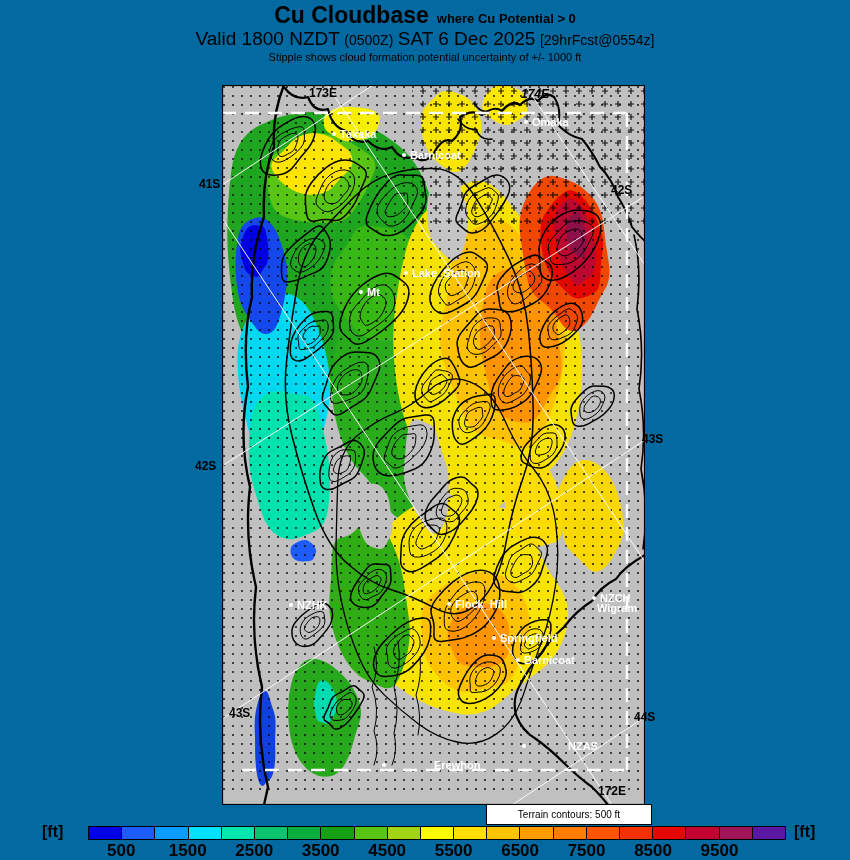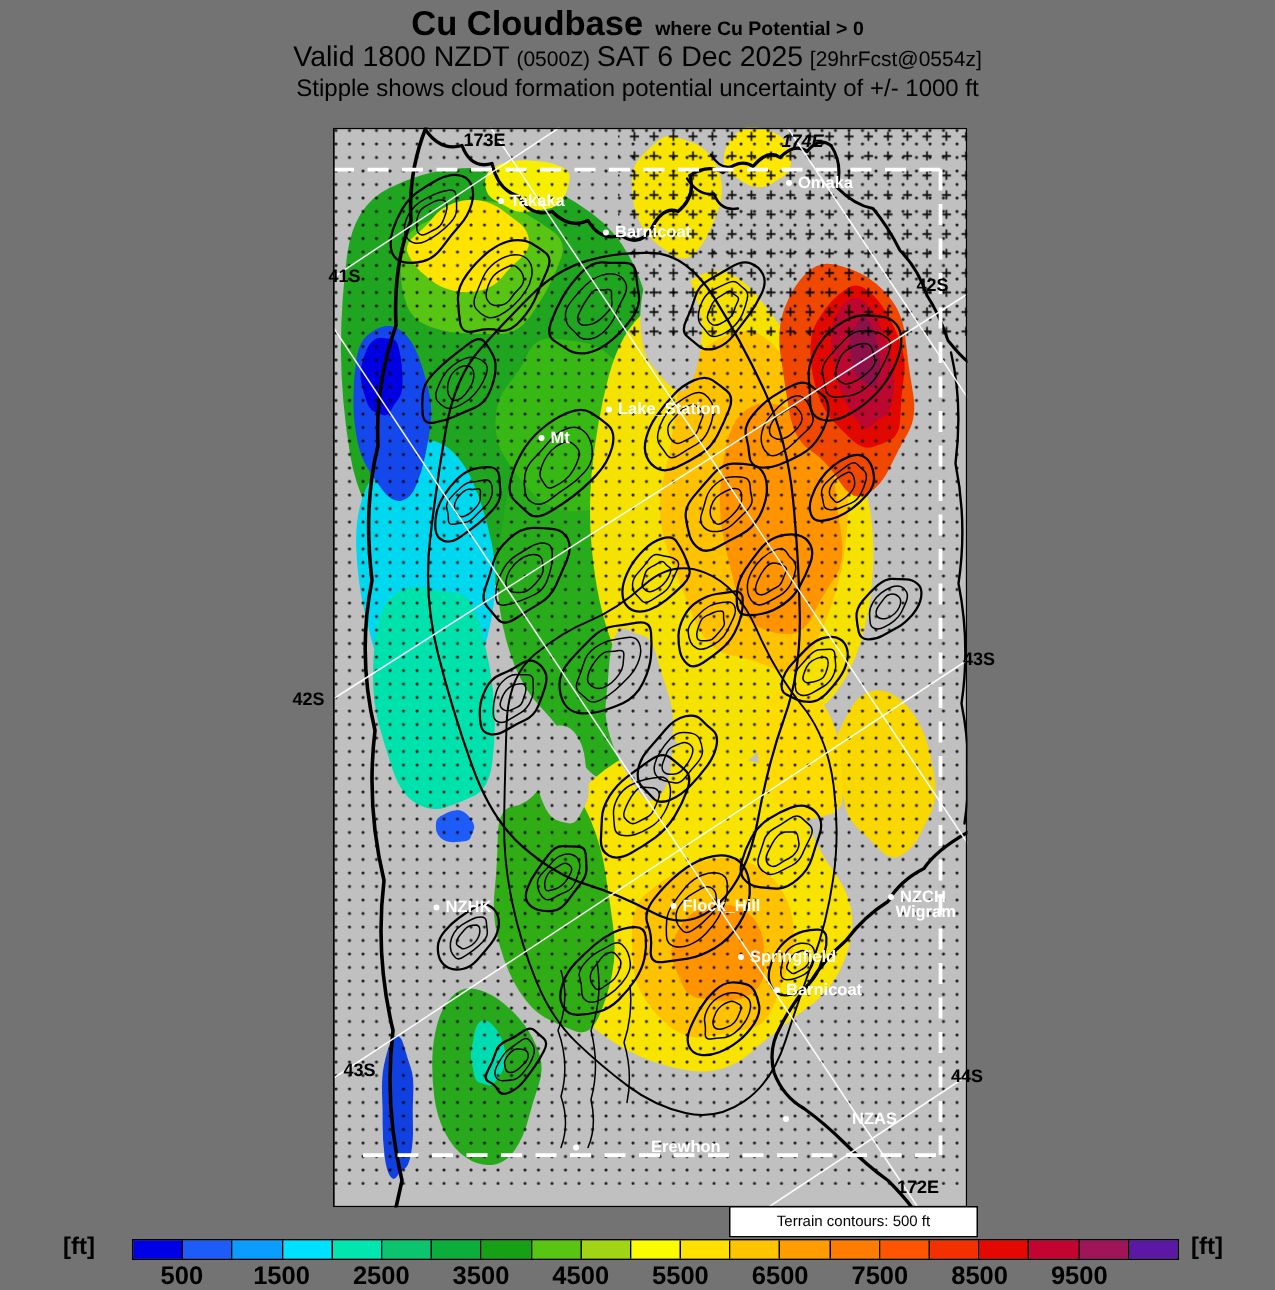--- a/index.html
+++ b/index.html
@@ -1,24 +1,24 @@
 <!DOCTYPE html>
 <html><head>
 <meta charset="utf-8">
 <style>
   html,body{margin:0;padding:0;background:#fff;}
-  #page{position:relative;width:850px;height:860px;background:#737373;overflow:hidden;
+  #page{position:relative;width:850px;height:860px;background:#0369a1;overflow:hidden;
         font-family:"Liberation Sans",sans-serif;color:#000;}
   
   #header{position:absolute;left:0;top:2px;width:100%;text-align:center;line-height:1.15;}
   .t-main{font-size:23px;font-weight:700;}
   .t-qual{font-size:13px;font-weight:700;margin-left:8px;}
   .t-valid{font-size:19px;font-weight:400;}
   .t-valid-sm{font-size:14px;}
-  .t-stipple{font-size:16px;margin-top:1px;}
+  .t-stipple{font-size:11px;margin-top:1px;}
   
   #map-wrap{position:absolute;left:222px;top:85px;width:423px;height:720px;background:#C0C0C0;}
   #map-svg{position:absolute;left:0;top:0;}
   .grid-label{position:absolute;font-size:12px;font-weight:700;color:#000;white-space:nowrap;}
   .site-label{position:absolute;font-size:11px;font-weight:700;color:#fff;white-space:nowrap;display:flex;align-items:center;}
   .site-dot{display:inline-block;width:4px;height:4px;border-radius:50%;background:#fff;margin-right:4px;}
   #terrain-note{position:absolute;left:486px;top:804px;width:164px;height:19px;background:#fff;
       border:1.5px solid #000;font-size:10px;text-align:center;line-height:19px;}
   
   #colorbar{position:absolute;left:88px;top:826px;width:698px;height:14px;display:flex;
@@ -200,21 +200,21 @@
         <path d="M0,28H405" stroke="#fff" stroke-width="2.5" fill="none" stroke-dasharray="14 9"></path>
         <path d="M405,28V685" stroke="#fff" stroke-width="2.5" fill="none" stroke-dasharray="14 9"></path>
         <path d="M20,685H405" stroke="#fff" stroke-width="2.5" fill="none" stroke-dasharray="14 9"></path>
         <rect x="0.5" y="0.5" width="422" height="719" fill="none" stroke="#000" stroke-width="1.2"></rect>
       </svg>
   </div>
 
   <div id="labels-layer">
       <div class="grid-label" style="left: 309px; top: 86px;">173E</div>
       <div class="grid-label" style="left: 521px; top: 87px; font-style: italic;">174E</div>
-      <div class="grid-label" style="left: 199px; top: 177px; margin-left: 20px;">41S</div>
+      <div class="grid-label" style="left: 199px; top: 177px;">41S</div>
       <div class="grid-label" style="left: 611px; top: 183px;">42S</div>
       <div class="grid-label" style="left: 642px; top: 432px;">43S</div>
       <div class="grid-label" style="left: 195px; top: 459px;">42S</div>
       <div class="grid-label" style="left: 229px; top: 706px;">43S</div>
       <div class="grid-label" style="left: 634px; top: 710px;">44S</div>
       <div class="grid-label" style="left: 598px; top: 784px;">172E</div>
       <div class="site-label" style="left: 332px; top: 128px;">
         <span class="site-dot"></span>
         <span>Takaka</span>
       </div>

